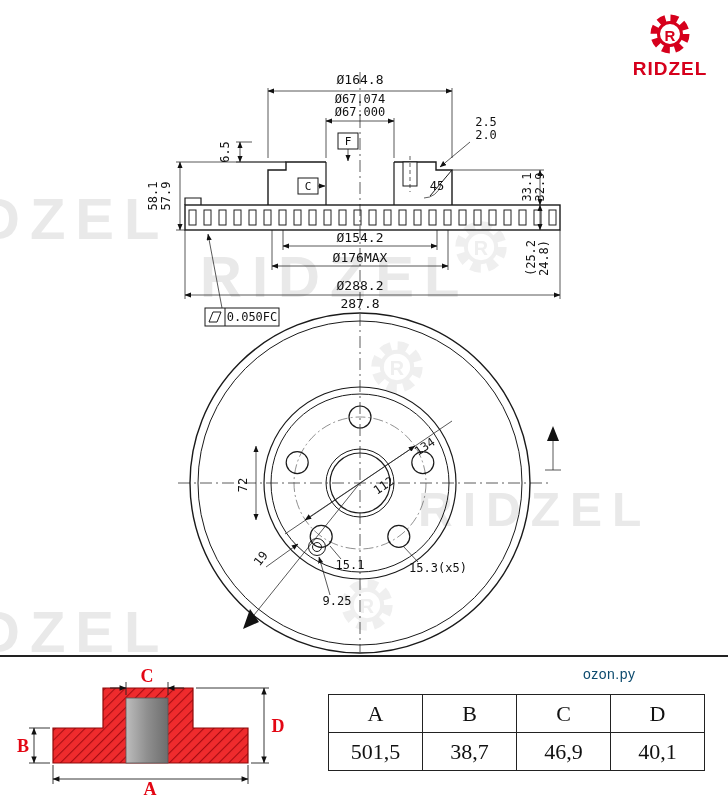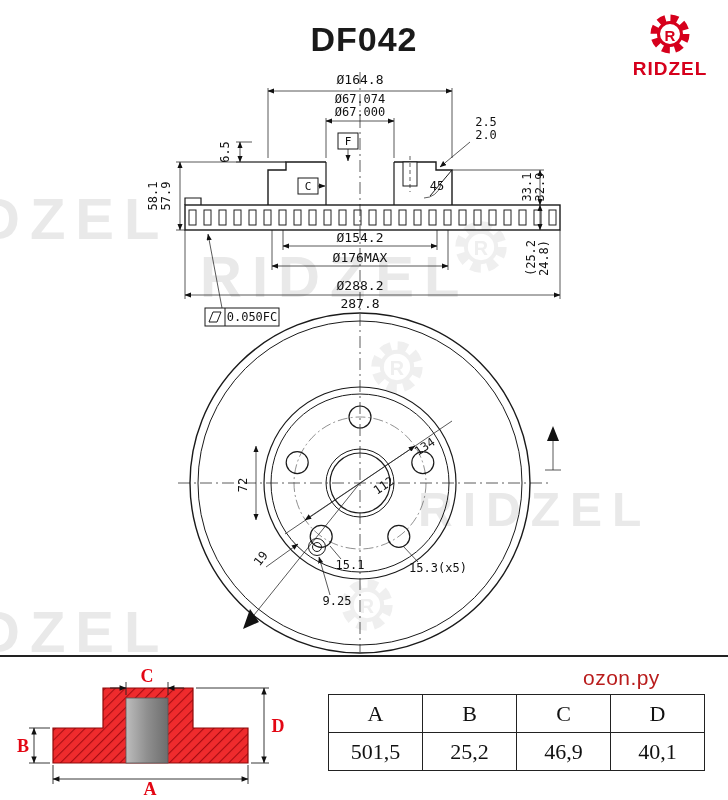--- a/index.html
+++ b/index.html
@@ -23,21 +23,21 @@
   text.datum{font-family:"DejaVu Sans Mono",monospace;font-size:11px;fill:#111;text-anchor:middle;}
   
   #divider{position:absolute;top:655px;left:0;width:728px;height:2px;background:#222;z-index:3;}
   #schematic{position:absolute;top:668px;left:16px;z-index:3;}
   text.redlbl{font-family:"Liberation Serif",serif;font-size:18px;font-weight:bold;
               fill:#e30613;text-anchor:middle;}
   #spec-table{position:absolute;top:694px;left:328px;border-collapse:collapse;z-index:3;
               font-family:"Liberation Serif",serif;font-size:22px;color:#111;}
   #spec-table th,#spec-table td{border:1.5px solid #222;width:93px;height:37px;
               text-align:center;font-weight:normal;padding:0;}
-  #ozon{position:absolute;top:666px;left:583px;font-size:21px;color:#b91c1c;z-index:2;
+  #ozon{position:absolute;top:666px;left:583px;font-size:14px;color:#0c4a6e;z-index:2;
         font-family:"Liberation Sans",sans-serif;letter-spacing:.5px;}
 </style>
 </head>
 <body>
 
 <div id="page">
 
   <div class="wm-layer">
     <span class="wm-text" style="left:-100px;top:185px;font-size:58px;">RIDZEL</span>
     <span class="wm-text" style="left:200px;top:243px;font-size:58px;">RIDZEL</span>
@@ -53,21 +53,20 @@
       <circle cx="22" cy="22" r="11.5" fill="#fff" stroke="#e2e2e2" stroke-width="3"></circle>
       <text x="22" y="23" text-anchor="middle" dominant-baseline="central" font-size="15" font-weight="bold" fill="#e2e2e2">R</text>
     </svg>
     <svg class="wm-gear" style="left:338px;top:576px;" width="58" height="58" viewBox="0 0 44 44">
       <circle cx="22" cy="22" r="15" fill="none" stroke="#e2e2e2" stroke-width="9" stroke-dasharray="7 4.78"></circle>
       <circle cx="22" cy="22" r="11.5" fill="#fff" stroke="#e2e2e2" stroke-width="3"></circle>
       <text x="22" y="23" text-anchor="middle" dominant-baseline="central" font-size="15" font-weight="bold" fill="#e2e2e2">R</text>
     </svg>
   </div>
 
-  <div id="title">DF042</div>
   <div id="logo">
     <svg width="44" height="44" viewBox="0 0 44 44">
       <circle cx="22" cy="22" r="15" fill="none" stroke="#d6001c" stroke-width="9" stroke-dasharray="7 4.78"></circle>
       <circle cx="22" cy="22" r="11.5" fill="#fff" stroke="#d6001c" stroke-width="3"></circle>
       <text x="22" y="23" text-anchor="middle" dominant-baseline="central" font-size="15" font-weight="bold" fill="#d6001c">R</text>
     </svg>
     <span class="logo-text">RIDZEL</span>
   </div>
 
   <svg id="drawing" width="728" height="598" viewBox="0 0 728 598">
@@ -259,20 +258,20 @@
   <table id="spec-table">
     <tbody>
         <tr>
       <th>A</th>
       <th>B</th>
       <th>C</th>
       <th>D</th>
     </tr>
     <tr>
       <td>501,5</td>
-      <td>25,2</td>
+      <td>38,7</td>
       <td>46,9</td>
       <td>40,1</td>
     </tr>
   </tbody>
     </table>
 
 </div>
 
 </body></html>

